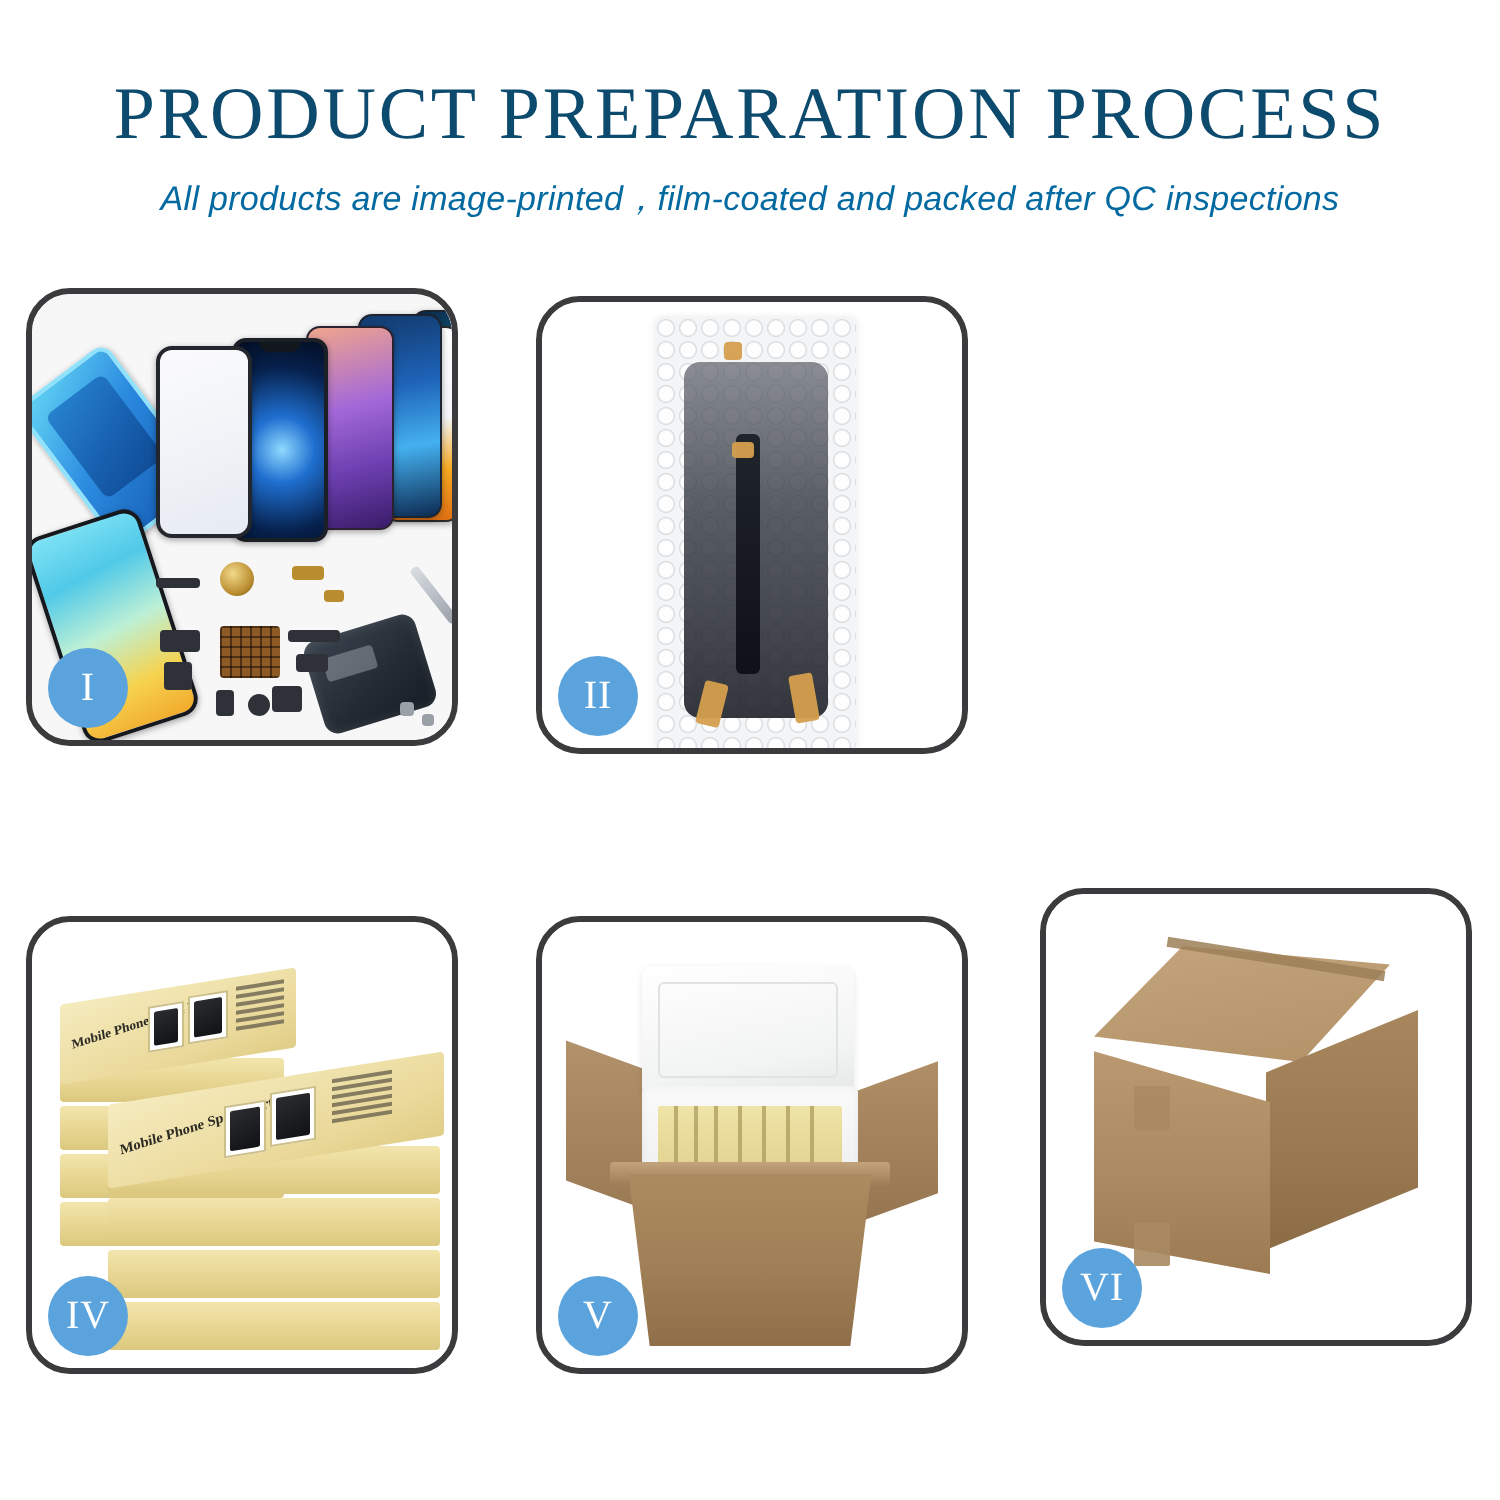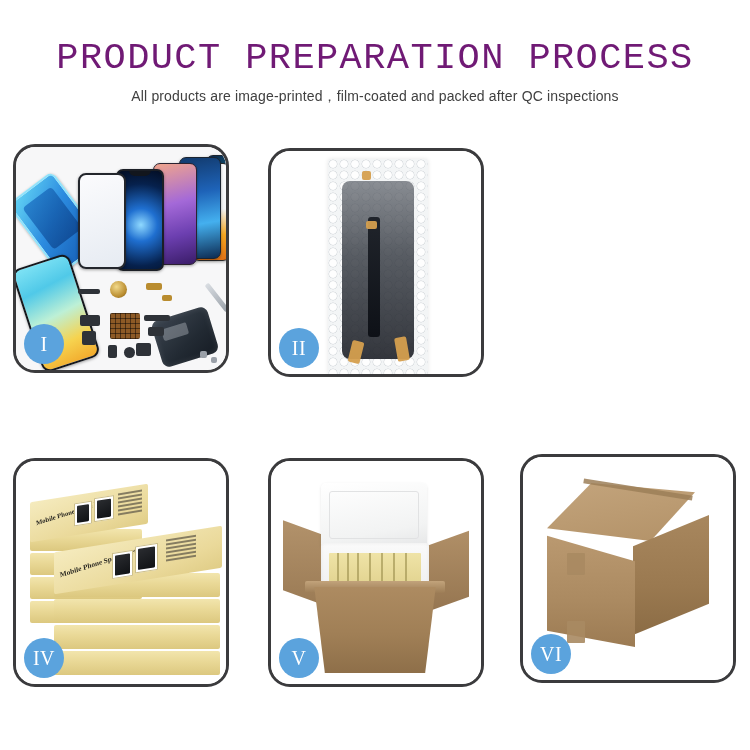--- a/index.html
+++ b/index.html
@@ -26,33 +26,34 @@
     position: absolute;
     top: 36px;
     left: 0;
     width: 750px;
     text-align: center;
   }
   .title {
     font-size: 37px;
     font-weight: 400;
     letter-spacing: 1.4px;
-    color: #701a75;
+    color: #0c4a6e;
     line-height: 44px;
     white-space: nowrap;
-    font-family: Liberation Mono, monospace;
+    font-family: Liberation Serif, serif;
   }
   .subtitle {
     margin-top: 8px;
-    font-size: 14px;
+    font-size: 17px;
     font-weight: 400;
-    color: #404040;
+    color: #0369a1;
     letter-spacing: 0.15px;
     white-space: nowrap;
     font-family: "Liberation Sans", sans-serif;
+    font-style: italic;
   }
 
   
   .grid {
     position: absolute;
     top: 144px;
     left: 13px;
     width: 732px;
     height: 534px;
   }
@@ -64,21 +65,21 @@
     border-radius: 22px;
     background: #ffffff;
     box-sizing: border-box;
     overflow: hidden;
   }
   .p1 { left: 0px;   top: 0px;   }
   .p2 { left: 255px; top: 4px;   }
   .p3 { left: 507px; top: 0px;   }
   .p4 { left: 0px;   top: 314px; }
   .p5 { left: 255px; top: 314px; }
-  .p6 { left: 507px; top: 310px; }
+  .p6 { left: 507px; top: 300px; }
 
   .panel-inner {
     position: absolute;
     inset: 0;
     overflow: hidden;
     border-radius: 19px;
   }
 
   
   .badge {

